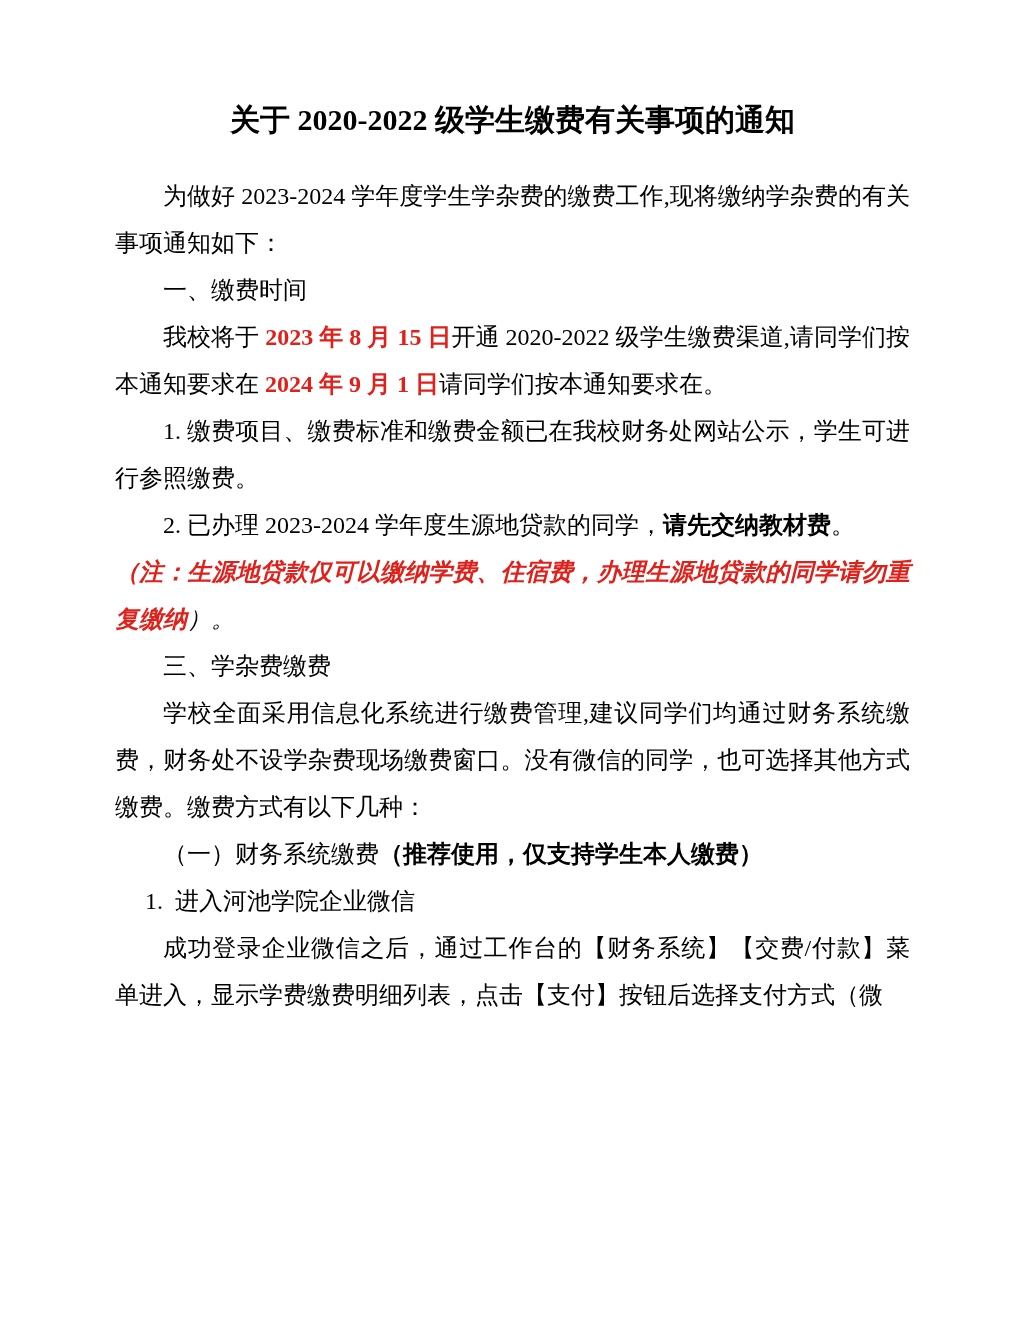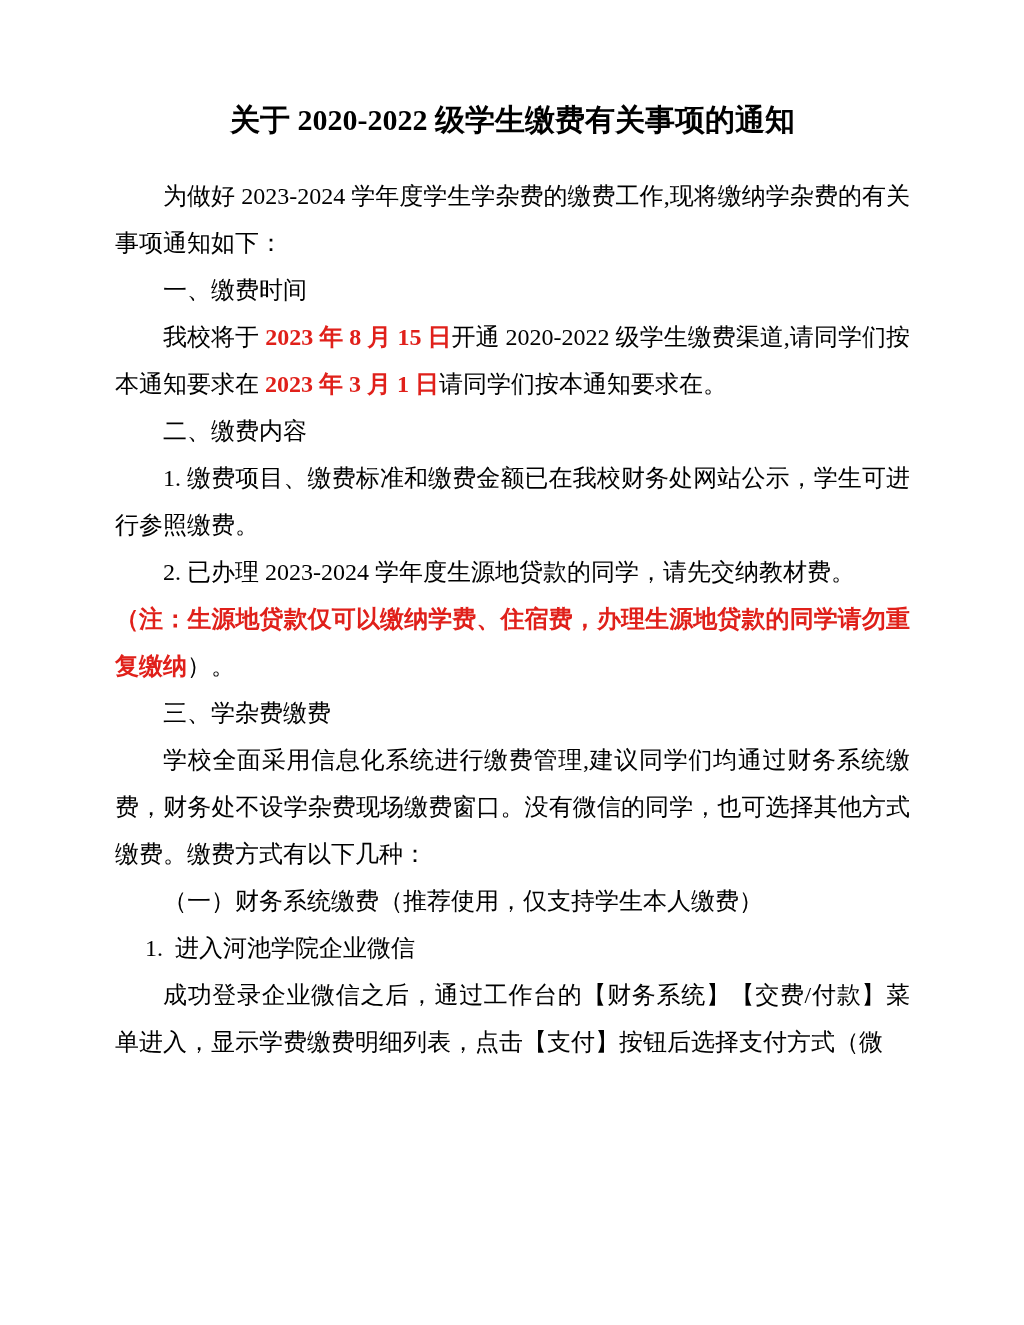--- a/index.html
+++ b/index.html
@@ -29,38 +29,37 @@
   .para {
     font-size: 24px;
     line-height: 47px;
     margin: 0;
     text-align: justify;
     text-align-last: left;
     white-space: pre-wrap;
     word-break: break-all;
   }
   .para.indent { text-indent: 48px; }
-  .para.flush  { text-indent: 0; }
+  .para.flush  { text-indent: 0; font-style: italic; }
   .para.list   { text-indent: 30px; }
   .red-bold {
     color: var(--red, #e0201a);
     font-weight: bold;
   }
-  .bold { font-weight: normal; }
+  .bold { font-weight: bold; }
 </style>
 </head>
 <body>
 
 <div class="page">
   <h1 class="doc-title">关于 2020-2022 级学生缴费有关事项的通知</h1>
   <div>
       <p class="para indent"><span>为做好 2023-2024 学年度学生学杂费的缴费工作,现将缴纳学杂费的有关事项通知如下：</span></p>
       <p class="para indent"><span>一、缴费时间</span></p>
-      <p class="para indent"><span>我校将于 </span><span class="red-bold">2023 年 8 月 15 日</span><span>开通 2020-2022 级学生缴费渠道,请同学们按本通知要求在 </span><span class="red-bold">2023 年 3 月 1 日</span><span>请同学们按本通知要求在。</span></p>
-      <p class="para indent"><span>二、缴费内容</span></p>
+      <p class="para indent"><span>我校将于 </span><span class="red-bold">2023 年 8 月 15 日</span><span>开通 2020-2022 级学生缴费渠道,请同学们按本通知要求在 </span><span class="red-bold">2024 年 9 月 1 日</span><span>请同学们按本通知要求在。</span></p>
       <p class="para indent"><span>1. 缴费项目、缴费标准和缴费金额已在我校财务处网站公示，学生可进行参照缴费。</span></p>
       <p class="para indent"><span>2. 已办理 2023-2024 学年度生源地贷款的同学，</span><span class="bold">请先交纳教材费</span><span>。</span></p>
       <p class="para flush"><span class="red-bold">（注：生源地贷款仅可以缴纳学费、住宿费，办理生源地贷款的同学请勿重复缴纳</span><span>）。</span></p>
       <p class="para indent"><span>三、学杂费缴费</span></p>
       <p class="para indent"><span>学校全面采用信息化系统进行缴费管理,建议同学们均通过财务系统缴费，财务处不设学杂费现场缴费窗口。没有微信的同学，也可选择其他方式缴费。缴费方式有以下几种：</span></p>
       <p class="para indent"><span>（一）财务系统缴费</span><span class="bold">（推荐使用，仅支持学生本人缴费）</span></p>
       <p class="para list"><span>1.  进入河池学院企业微信</span></p>
       <p class="para indent"><span>成功登录企业微信之后，通过工作台的【财务系统】【交费/付款】菜单进入，显示学费缴费明细列表，点击【支付】按钮后选择支付方式（微</span></p>
     </div>
 </div>

